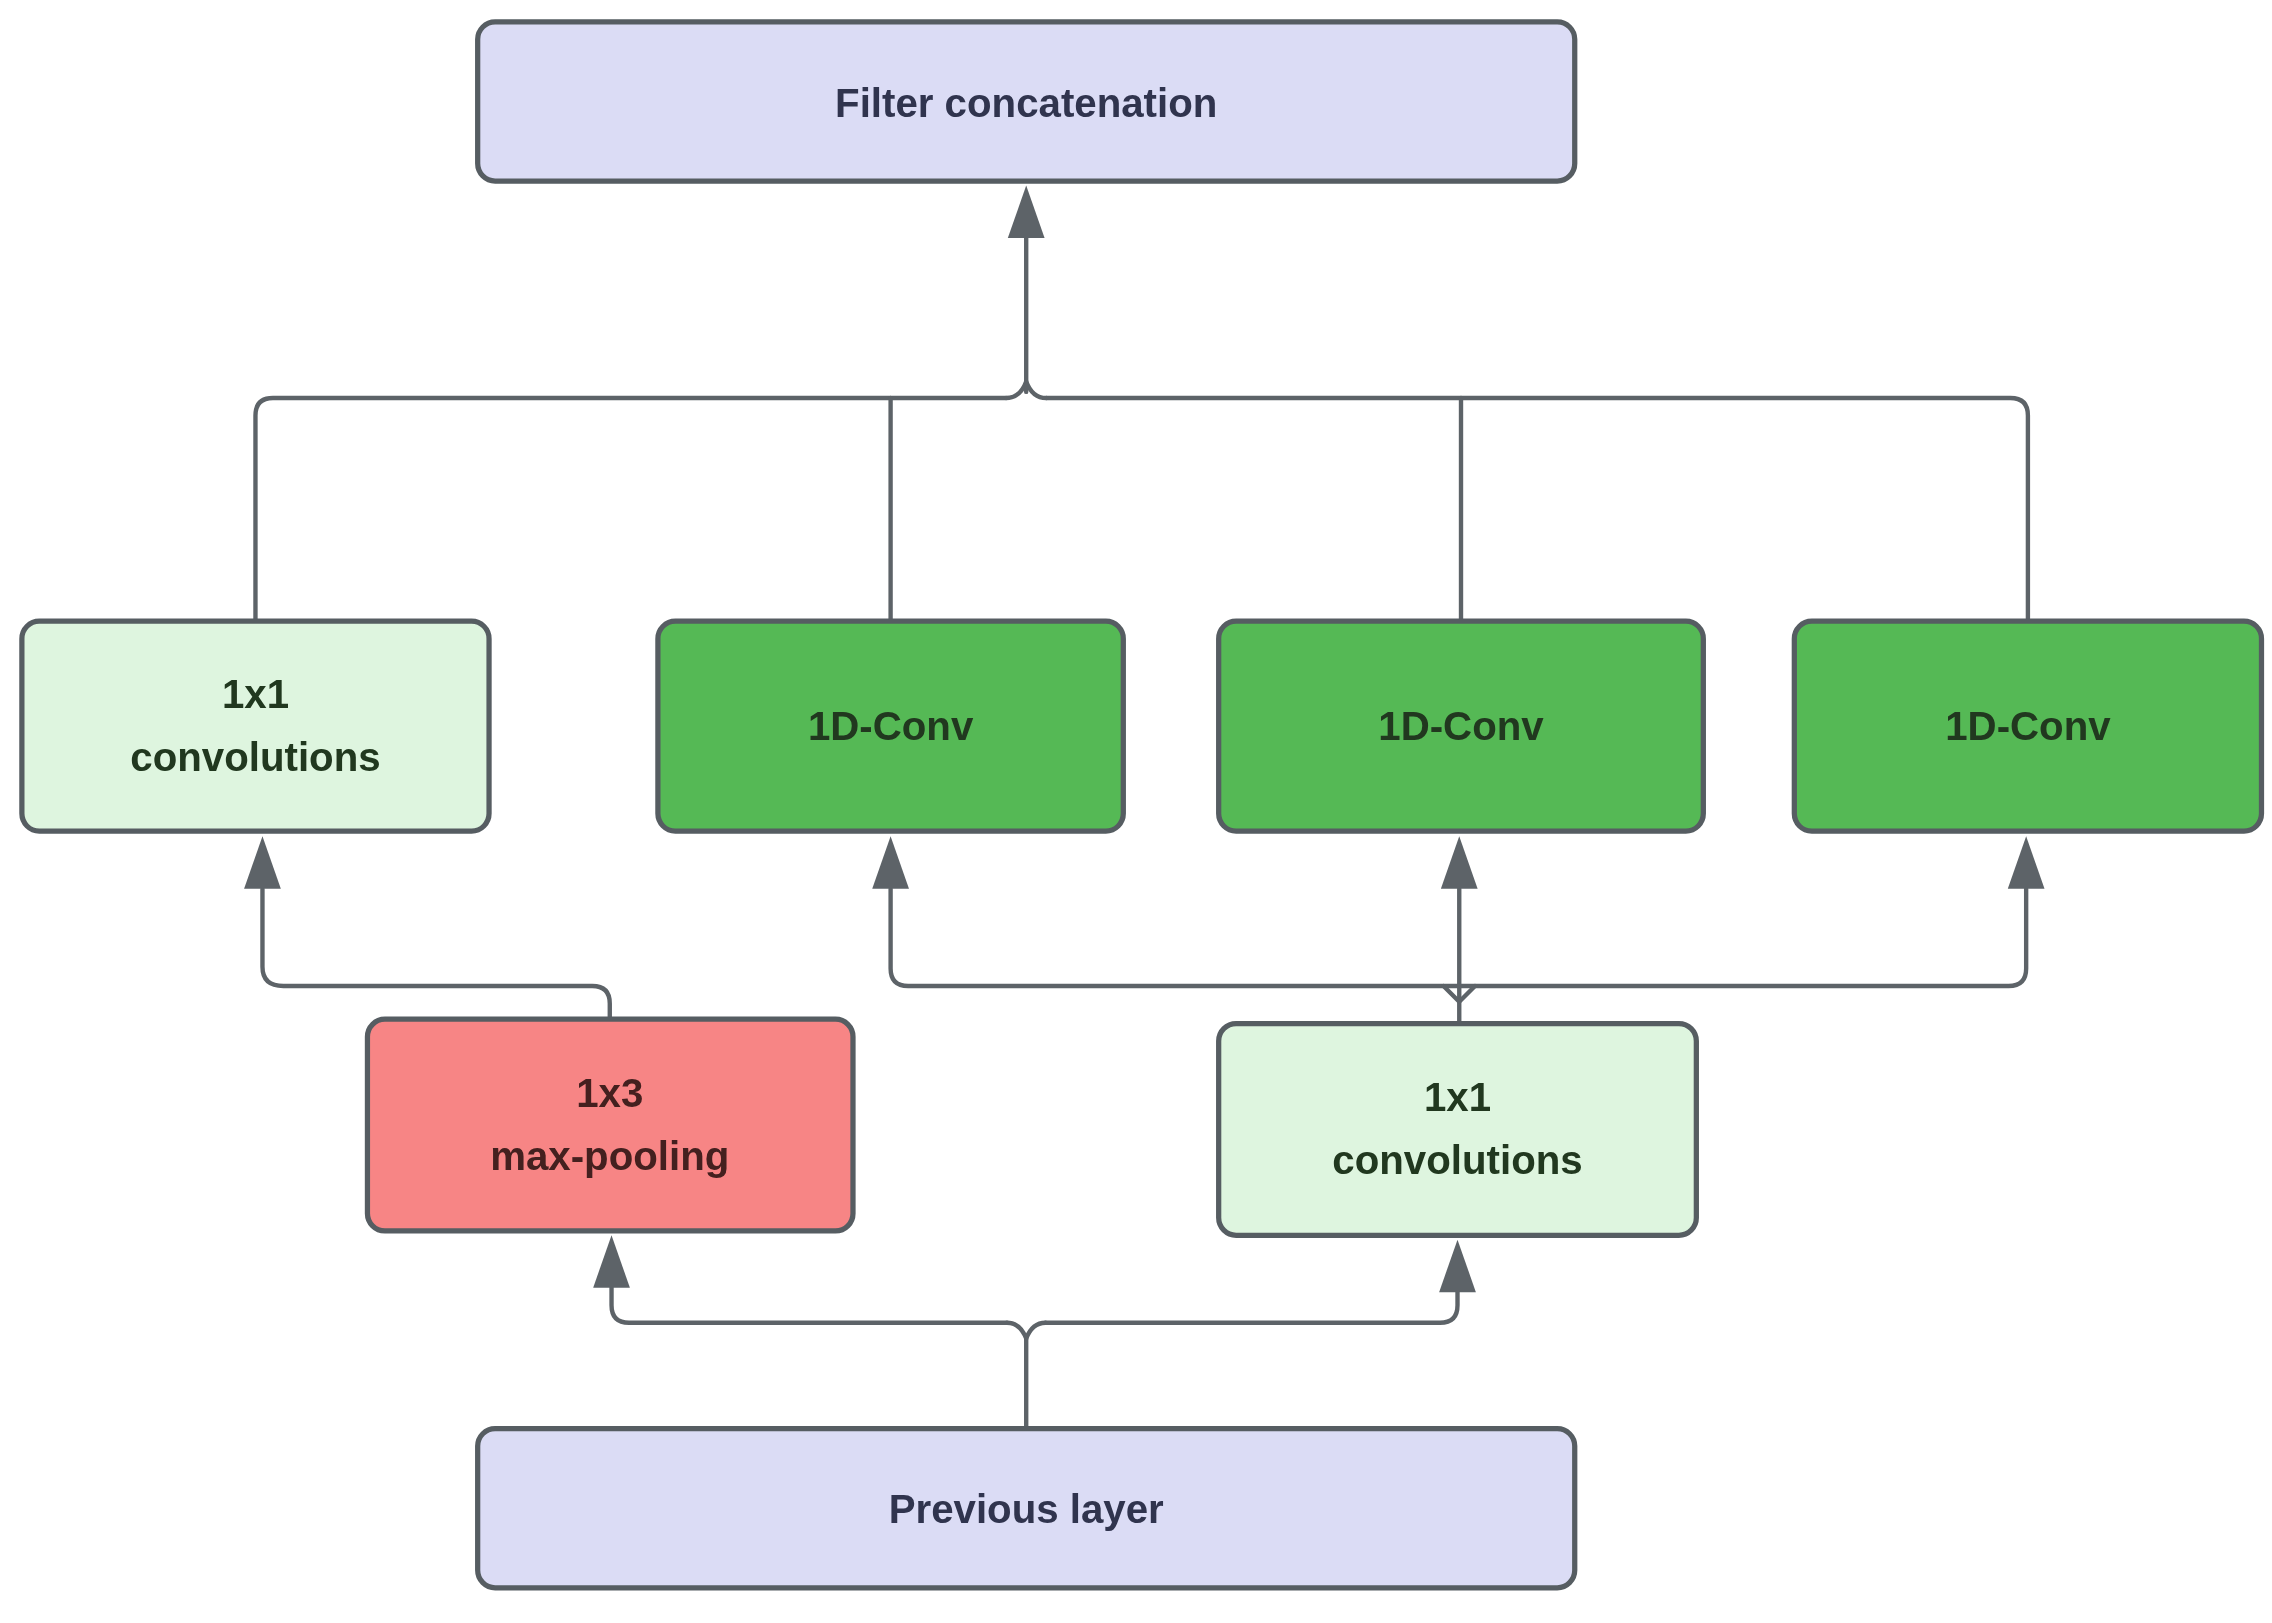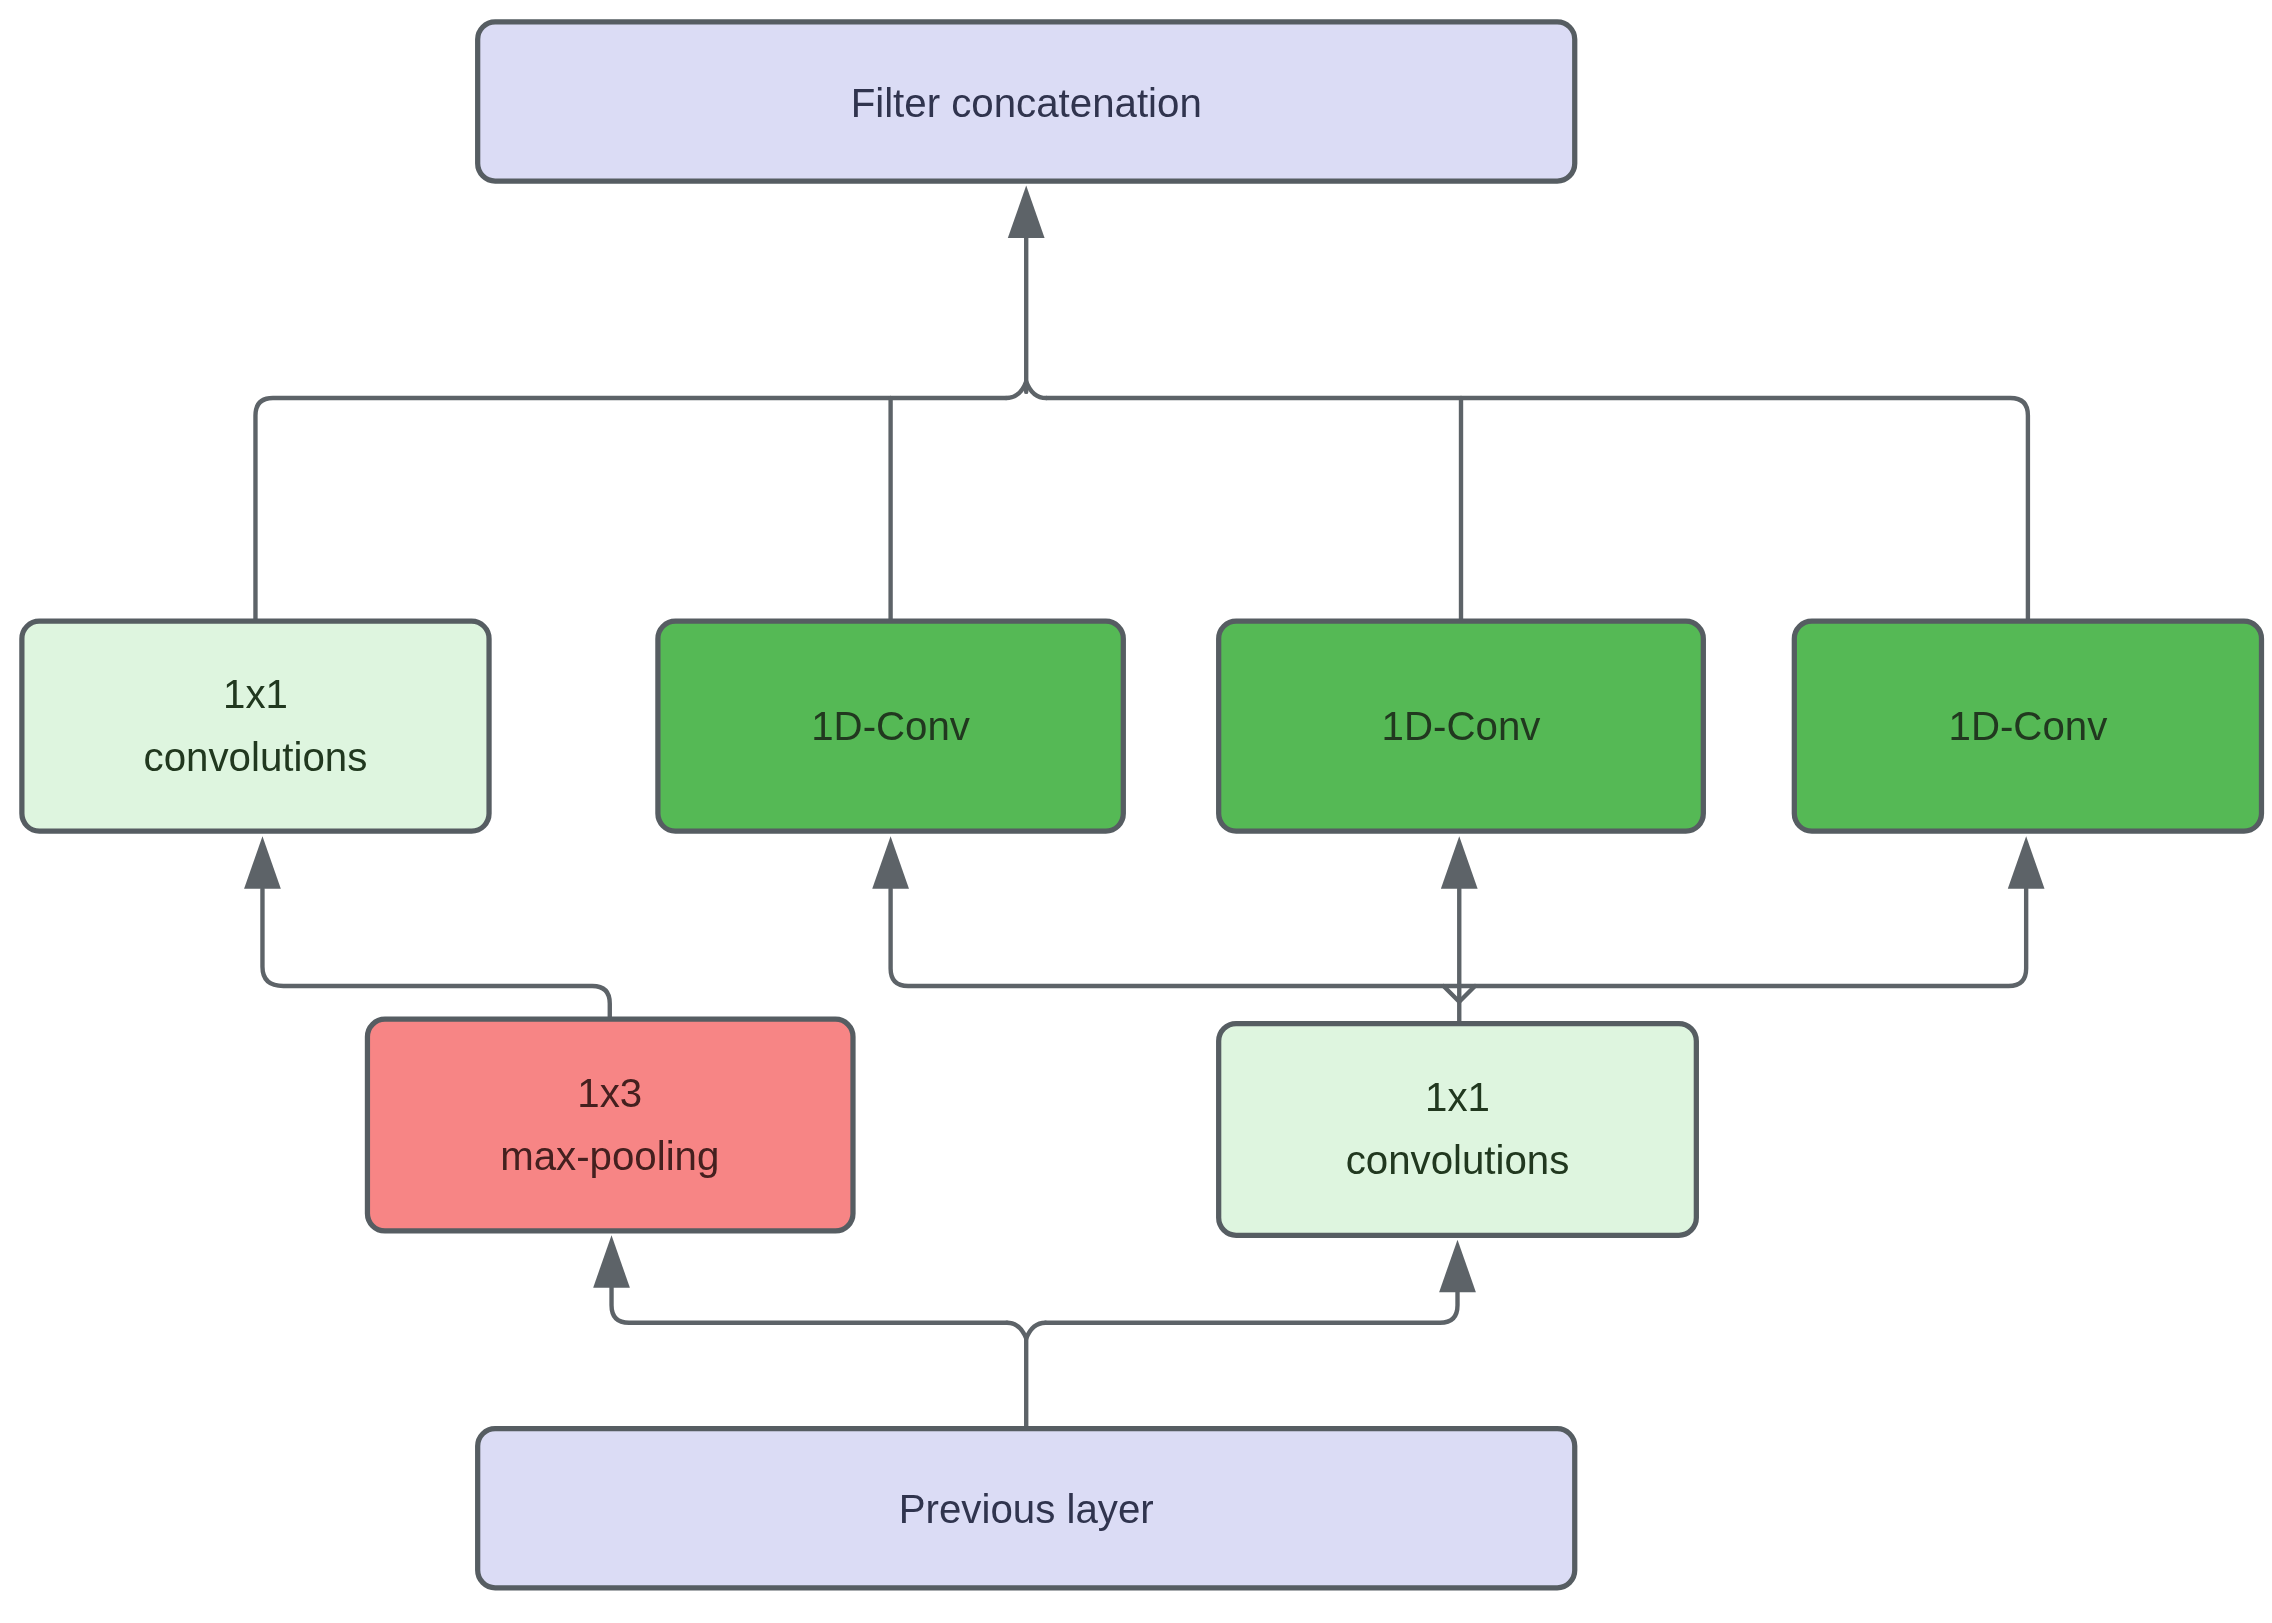--- a/index.html
+++ b/index.html
@@ -4,20 +4,21 @@
 <style>
   html, body {
     margin: 0;
     padding: 0;
     background: #ffffff;
   }
   .stage {
     width: 100%;
     max-width: 2273px;
     margin: 0 auto;
+    font-weight: bold;
   }
   svg {
     display: block;
     width: 100%;
     height: auto;
     background: #ffffff;
   }
   .node-rect {
     stroke-width: 6px;
   }

